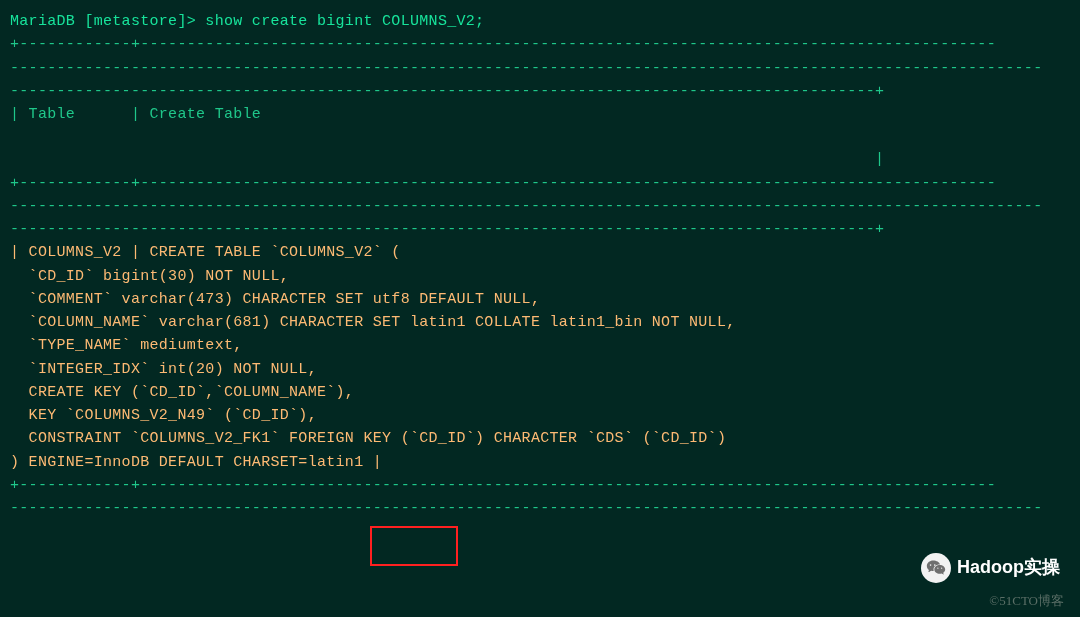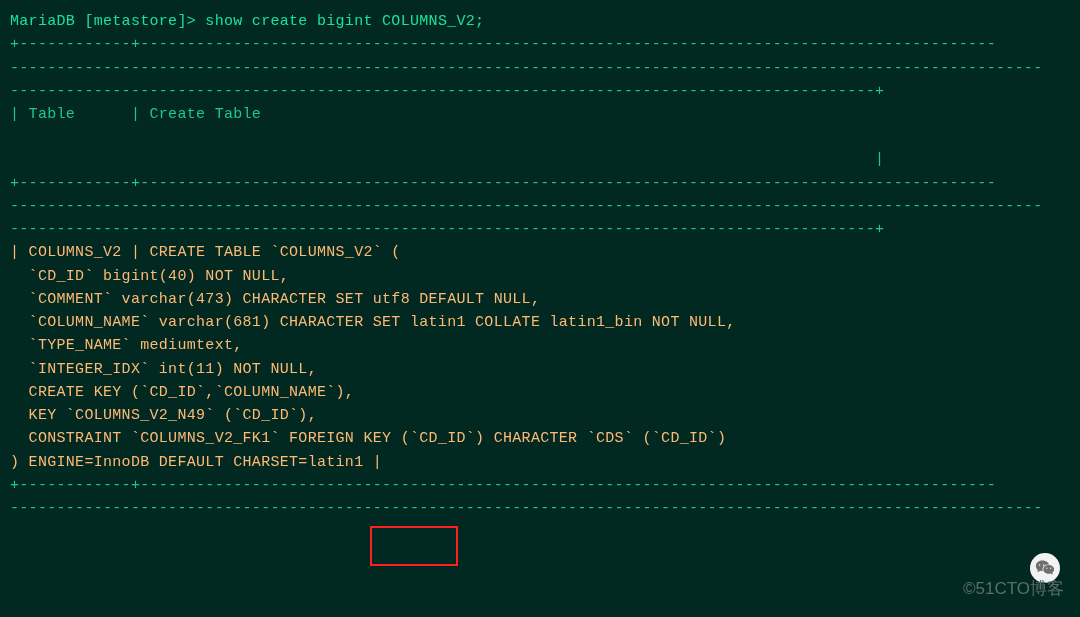--- a/index.html
+++ b/index.html
@@ -60,24 +60,24 @@
       justify-content: center;
     }
     .wechat-circle svg {
       width: 20px;
       height: 20px;
       fill: #6f6f6f;
     }
     .watermark {
       position: absolute;
       right: 16px;
-      bottom: 15px;
+      bottom: 6px;
       color: #5a6e66;
-      font-family: Liberation Sans, sans-serif;
-      font-size: 17px;
+      font-family: Liberation Serif, serif;
+      font-size: 13px;
       letter-spacing: 0;
     }
   </style>
 </head>
 <body>
 
 <div class="prompt-line">
   <span>MariaDB [metastore]&gt;</span>
   <span> </span>
   <span>show create bigint COLUMNS_V2;</span>
@@ -87,37 +87,38 @@
 <div class="sep-line">---------------------------------------------------------------------------------------------------------------</div>
 <div class="sep-line">---------------------------------------------------------------------------------------------+</div>
 <div class="sep-line">| Table      | Create Table</div>
 <div style="height:22px"></div>
 <div class="sep-line">                                                                                             |</div>
 <div class="sep-line">+------------+--------------------------------------------------------------------------------------------</div>
 <div class="sep-line">---------------------------------------------------------------------------------------------------------------</div>
 <div class="sep-line">---------------------------------------------------------------------------------------------+</div>
 
 <div class="body-line">| COLUMNS_V2 | CREATE TABLE `COLUMNS_V2` (</div>
-<div class="body-line">  `CD_ID` bigint(40) NOT NULL,</div>
+<div class="body-line">  `CD_ID` bigint(30) NOT NULL,</div>
 <div class="body-line">  `COMMENT` varchar(473) CHARACTER SET utf8 DEFAULT NULL,</div>
 <div class="body-line">  `COLUMN_NAME` varchar(681) CHARACTER SET latin1 COLLATE latin1_bin NOT NULL,</div>
 <div class="body-line">  `TYPE_NAME` mediumtext,</div>
-<div class="body-line">  `INTEGER_IDX` int(11) NOT NULL,</div>
+<div class="body-line">  `INTEGER_IDX` int(20) NOT NULL,</div>
 <div class="body-line">  CREATE KEY (`CD_ID`,`COLUMN_NAME`),</div>
 <div class="body-line">  KEY `COLUMNS_V2_N49` (`CD_ID`),</div>
 <div class="body-line">  CONSTRAINT `COLUMNS_V2_FK1` FOREIGN KEY (`CD_ID`) CHARACTER `CDS` (`CD_ID`)</div>
 <div class="body-line">) ENGINE=InnoDB DEFAULT CHARSET=latin1 |</div>
 
 <div class="sep-line">+------------+--------------------------------------------------------------------------------------------</div>
 <div class="sep-line">---------------------------------------------------------------------------------------------------------------</div>
 
 <div class="highlight-box" style="left: 370px; top: 526px; width: 88px; height: 40px;"></div>
 
 <div class="floating-badge">
   <span class="wechat-circle">
     <svg viewBox="0 0 24 24">
       <path d="M8.5 3C4.36 3 1 5.91 1 9.5c0 1.93.97 3.67 2.5 4.86-.1.82-.56 2.05-.59 2.14-.04.14.02.3.14.38.06.04.14.06.21.06.06 0 .12-.02.18-.05.11-.06 2.26-1.28 2.94-1.67.71.18 1.46.28 2.12.28.27 0 .53-.02.79-.05-.17-.55-.27-1.13-.27-1.72 0-3.31 3.13-6 7-6 .28 0 .55.02.82.05C16.17 4.95 12.66 3 8.5 3zm-3 4.5c.55 0 1 .45 1 1s-.45 1-1 1-1-.45-1-1 .45-1 1-1zm5 0c.55 0 1 .45 1 1s-.45 1-1 1-1-.45-1-1 .45-1 1-1z"></path>
       <path d="M23 13.72c0-2.89-2.91-5.22-6.5-5.22S10 10.83 10 13.72s2.91 5.22 6.5 5.22c.75 0 1.47-.1 2.13-.28.6.34 1.99 1.13 2.1 1.19.05.03.11.05.17.05.07 0 .14-.02.2-.06.12-.08.18-.23.14-.37-.03-.08-.42-1.13-.51-1.85C22.15 16.62 23 15.24 23 13.72zm-8.75-.72c-.41 0-.75-.34-.75-.75s.34-.75.75-.75.75.34.75.75-.34.75-.75.75zm4.5 0c-.41 0-.75-.34-.75-.75s.34-.75.75-.75.75.34.75.75-.34.75-.75.75z"></path>
     </svg>
   </span>
+  <span>Hadoop实操</span>
 </div>
 
 <div class="watermark">©51CTO博客</div>
 
 </body></html>

